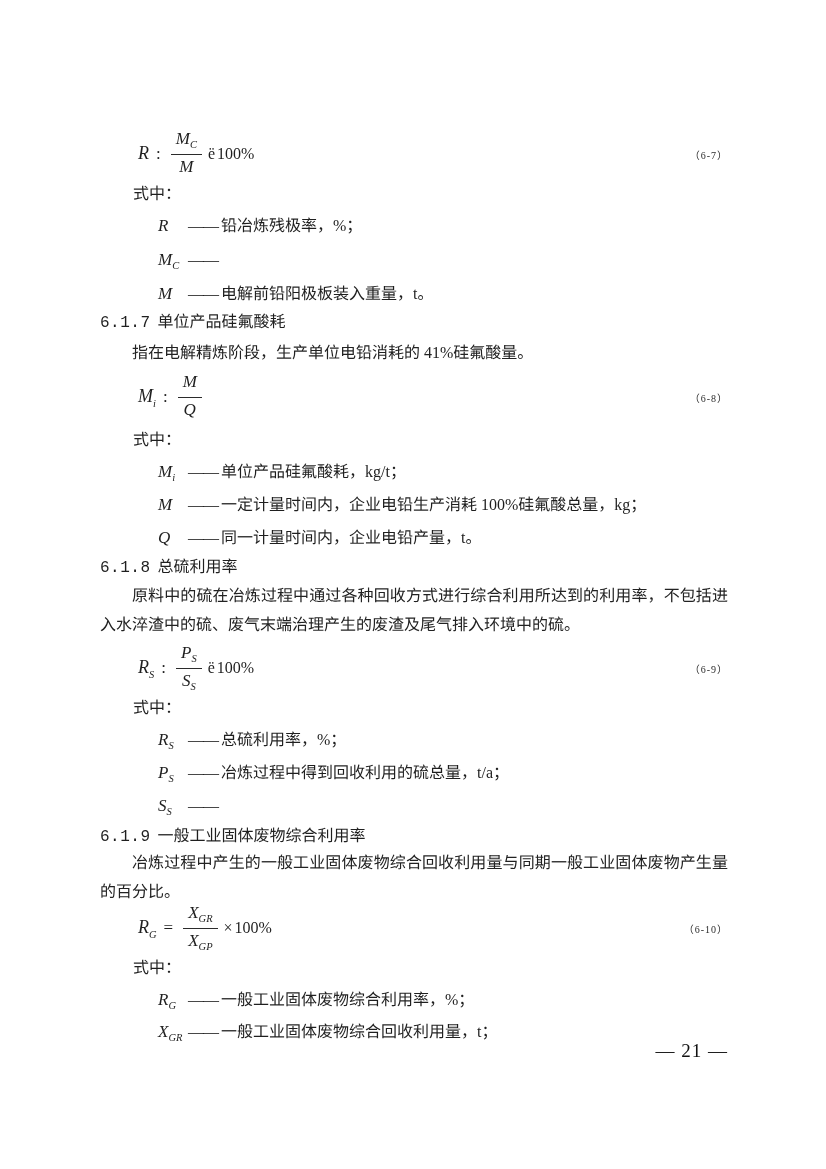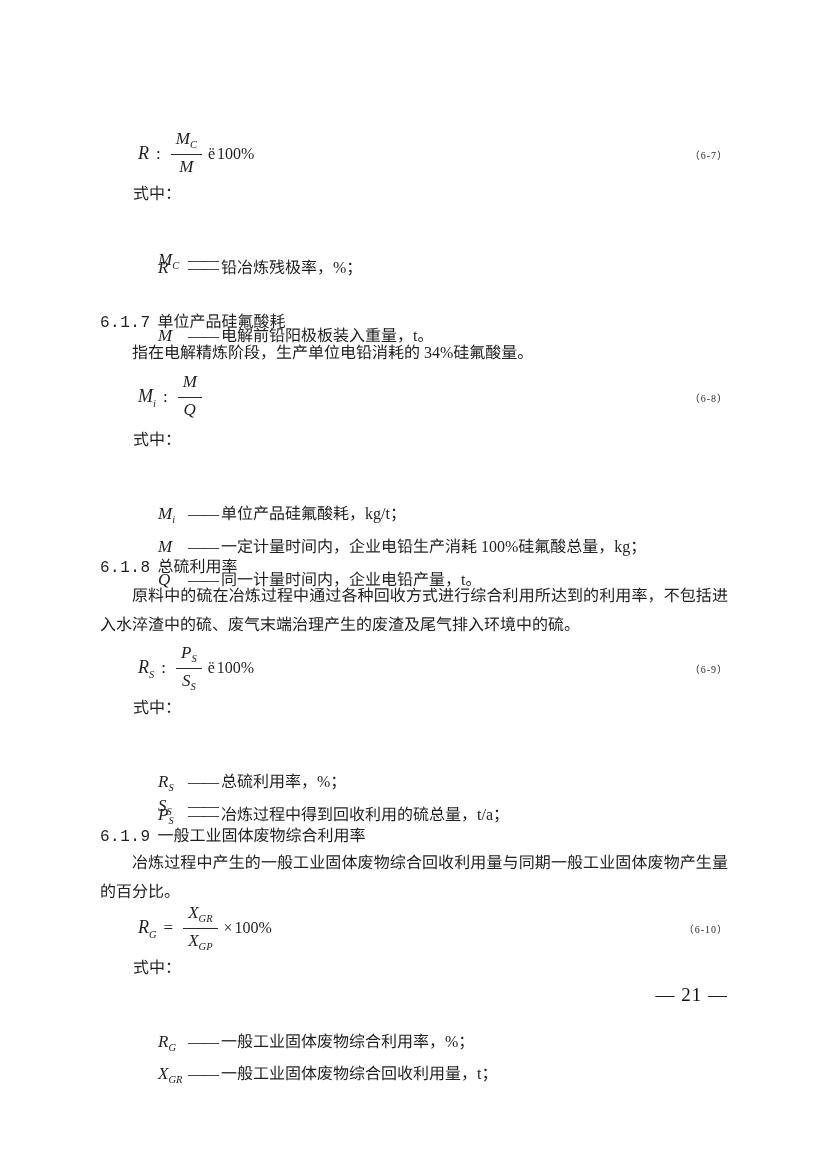--- a/index.html
+++ b/index.html
@@ -24,31 +24,31 @@
   .fden{padding-top:2px;}
   .op{font-style:normal;margin-left:3px;font-size:16px;}
   .tail{font-style:normal;margin-left:2px;font-size:16px;}
   .eq-label{font-size:10px;color:#2a2a2a;letter-spacing:1px;font-style:normal;}
 
   
   .where{padding-left:33px;font-size:16px;line-height:24px;}
   .def-line{padding-left:58px;font-size:16px;line-height:28px;display:flex;align-items:baseline;}
   .def-sym{font-style:italic;font-size:17px;min-width:30px;display:inline-block;}
   .def-dash{letter-spacing:-1px;margin-right:3px;white-space:nowrap;}
-  .def-text{font-size:16px;margin-top:42px;}
+  .def-text{font-size:16px;}
 
   
   .sec-heading{font-size:16px;line-height:24px;}
   .sec-num{font-family:Liberation Mono, monospace;letter-spacing:0.5px;}
   .sec-title{font-family:"Liberation Sans","DejaVu Sans",sans-serif;font-weight:normal;margin-left:7px;}
   .para{
     margin:0;width:628px;font-size:16px;line-height:29px;
     text-indent:32px;text-align:justify;color:#222;
   }
-  .page-num{position:absolute;top:984px;right:98px;font-size:19px;letter-spacing:1px;color:#111;}
+  .page-num{position:absolute;top:1040px;right:98px;font-size:19px;letter-spacing:1px;color:#111;}
 </style>
 </head>
 <body>
 
 <div class="content">
 
   <div class="abs formula-row" style="top:124px;height:60px">
     <span class="math">
       <span><span>R</span><sub></sub></span>
       <span class="rel">:</span>
@@ -75,21 +75,21 @@
   </div>
   <div class="abs def-line" style="top:280px">
     <span class="def-sym"><span>M</span><sub></sub></span>
     <span class="def-dash">——</span>
     <span class="def-text">电解前铅阳极板装入重量，t。</span>
   </div>
 
   <div class="abs sec-heading" style="top:310px">
     <span class="sec-num">6.1.7</span><span class="sec-title">单位产品硅氟酸耗</span>
   </div>
-  <p class="abs para" style="top:338px">指在电解精炼阶段，生产单位电铅消耗的 34%硅氟酸量。</p>
+  <p class="abs para" style="top:338px">指在电解精炼阶段，生产单位电铅消耗的 41%硅氟酸量。</p>
 
   <div class="abs formula-row" style="top:366px;height:62px">
     <span class="math">
       <span><span>M</span><sub>i</sub></span>
       <span class="rel">:</span>
       <span class="frac">
         <span class="fnum"><span>M</span><sub></sub></span>
         <span class="fden"><span>Q</span><sub></sub></span>
       </span>
       <span class="op"></span>

